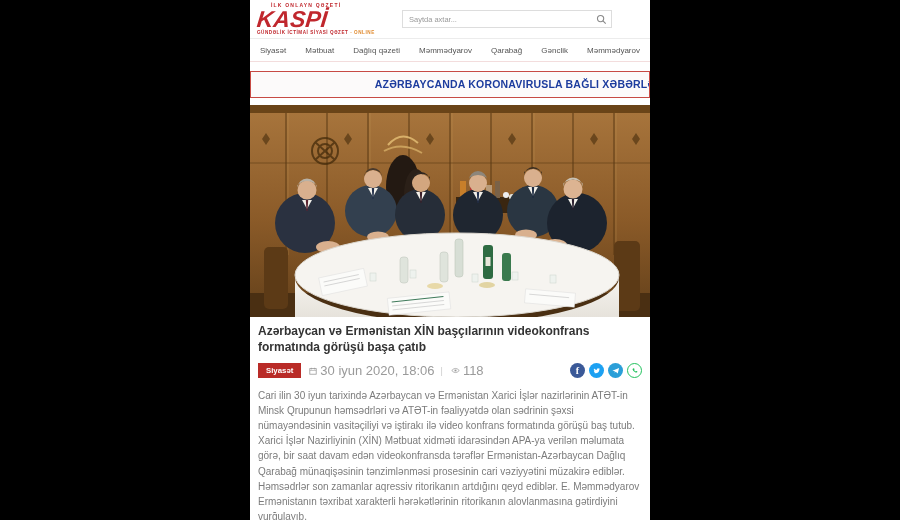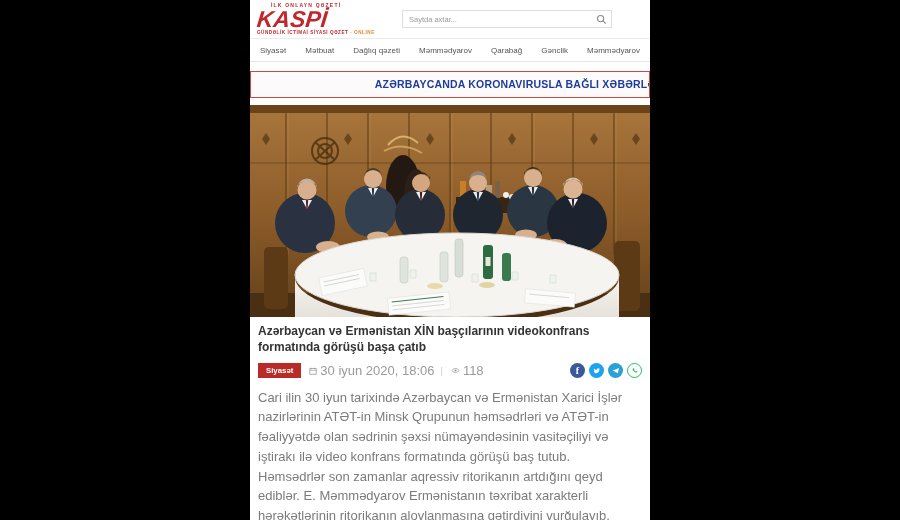--- a/index.html
+++ b/index.html
@@ -37,21 +37,21 @@
   .meta-item { display:flex; align-items:center; margin-left:8px; font-size:13px; color:#9a9a9a; gap:3px; }
   .meta-sep { color:#ccc; margin-left:6px; font-size:9px; }
   .social { margin-left:auto; display:flex; gap:4px; }
   .social .sicon { width:15px; height:15px; border-radius:50%; display:flex; align-items:center; justify-content:center; cursor:pointer; }
   .fb { background:#3b5998; color:#fff; font-size:10px; font-weight:bold; font-family:"Liberation Serif", serif; }
   .tw { background:#1da1f2; }
   .tg { background:#2b9fd8; }
   .wa { background:#fff; border:1.4px solid #23c25e; }
 
   .body-text { margin-top:9px; }
-  .body-text p { font-size:13px; color:#7b7b7b; line-height:1.52; }
+  .body-text p { font-size:10px; color:#7b7b7b; line-height:1.52; }
 </style>
 </head>
 <body>
 
 <div class="page">
 
   <div class="header">
     <div class="logo">
       <div class="logo-top">İLK ONLAYN QƏZETİ</div>
       <div class="logo-name">KASPİ</div>
@@ -279,18 +279,19 @@
         <span class="sicon wa">
           <svg width="9" height="9" viewBox="0 0 12 12">
             <path d="M4.4 3.2c.2-.5 1-.5 1.2.1l.4 1c.1.3 0 .6-.2.8l-.3.3c.3.8 1 1.5 1.8 1.8l.3-.3c.2-.2.5-.3.8-.2l1 .4c.6.2.6 1 .1 1.2-.7.4-1.5.5-2.2.2C5.6 8 4.1 6.5 3.5 4.8c-.2-.6-.1-1.2.9-1.6z" fill="#23c25e"></path>
           </svg>
         </span>
       </span>
     </div>
 
     <div class="body-text">
       <p>Cari ilin 30 iyun tarixində Azərbaycan və Ermənistan Xarici İşlər nazirlərinin ATƏT-in Minsk Qrupunun həmsədrləri və ATƏT-in fəaliyyətdə olan sədrinin şəxsi nümayəndəsinin vasitəçiliyi və iştirakı ilə video konfrans formatında görüşü baş tutub.</p>
+      <p>Xarici İşlər Nazirliyinin (XİN) Mətbuat xidməti idarəsindən APA-ya verilən məlumata görə, bir saat davam edən videokonfransda tərəflər Ermənistan-Azərbaycan Dağlıq Qarabağ münaqişəsinin tənzimlənməsi prosesinin cari vəziyyətini müzakirə ediblər.</p>
       <p>Həmsədrlər son zamanlar aqressiv ritorikanın artdığını qeyd ediblər. E. Məmmədyarov Ermənistanın təxribat xarakterli hərəkətlərinin ritorikanın alovlanmasına gətirdiyini vurğulayıb.</p>
       <p>Tərəflər qarşıdan gələn ay ərzində Minsk Qrupunun həmsədrlərin vasitəçiliyi və iştirakı ilə Azərbaycan və Ermənistan Xarici İşlər nazirlərinin növbəti videokonfrans formatında görüşünün təşkilinə razılaşıblar. Həmçinin həmsədrlər nazirlərin birbaşa təmaslarının imkan olan ilk fürsətdə təşkili imkanlarını araşdıracaqlarını qeyd ediblər.</p>
     </div>
   </div>
 
 </div>
 
 </body></html>

